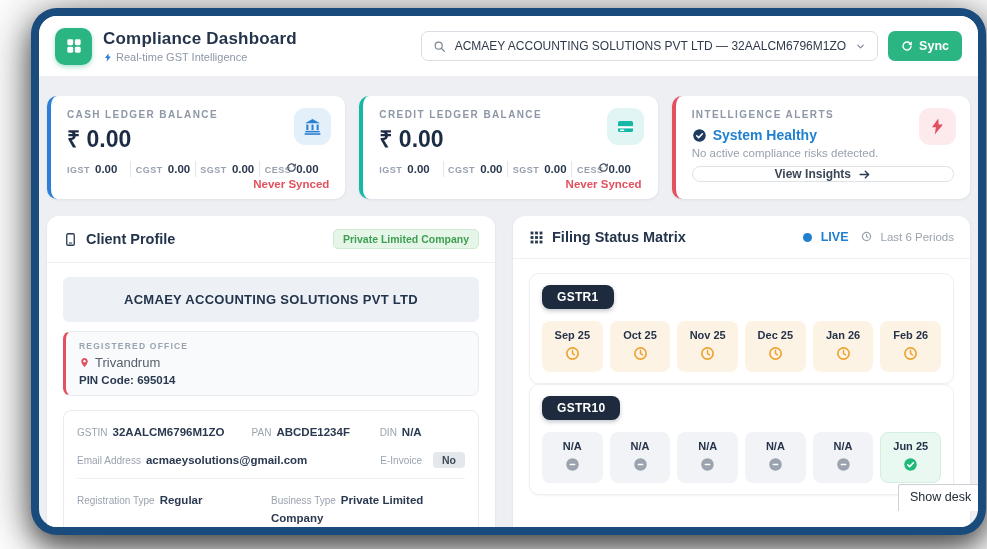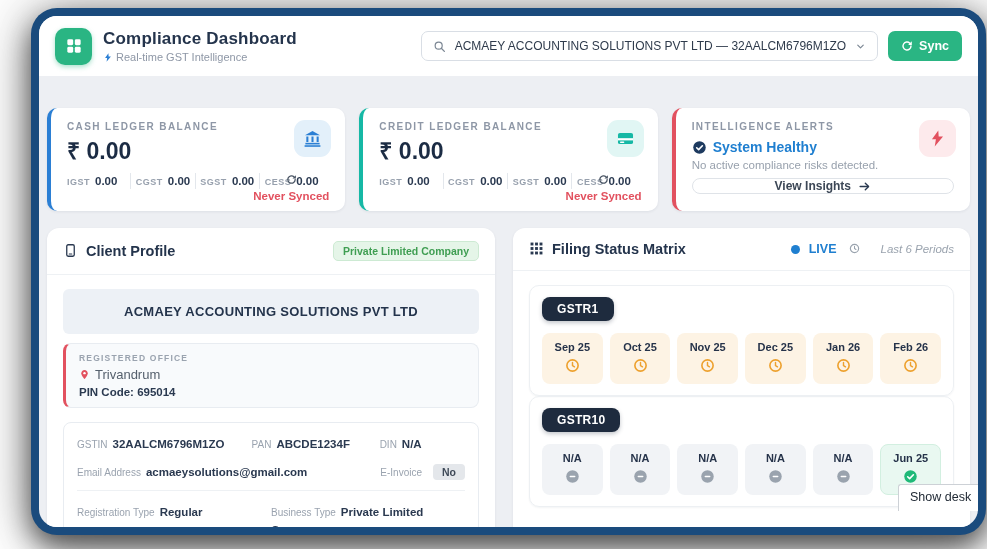--- a/index.html
+++ b/index.html
@@ -47,21 +47,21 @@
   .client-select .s-ic { width:13px; height:13px; color:#7c8794; }
   .client-select .chev { width:11px; height:11px; color:#7c8794; }
   .sync-btn {
     display:flex; align-items:center; gap:6px; background:#2ab583; color:#fff;
     border:none; border-radius:7px; height:30px; padding:0 13px;
     font-size:12.5px; font-weight:bold; font-family:inherit; cursor:pointer;
   }
   .sync-btn .ic { width:12px; height:12px; }
 
   
-  .cards-row { display:flex; gap:14px; padding:32px 8px 0; }
+  .cards-row { display:flex; gap:14px; padding:20px 8px 0; }
   .card {
     background:#fff; border-radius:10px; flex:1; position:relative;
     padding:13px 16px; height:103px; box-shadow:0 1px 3px rgba(20,30,50,.07);
   }
   .card.accent-blue { border-left:4px solid #2b7fd4; }
   .card.accent-teal { border-left:4px solid #16b8a5; }
   .card.accent-red  { border-left:4px solid #e2515f; }
   .card-title { font-size:10px; letter-spacing:1.4px; color:#8e97a6; font-weight:bold; }
   .card-icon {
     position:absolute; top:12px; right:14px; width:37px; height:37px;
@@ -96,30 +96,30 @@
 
   
   .panels-row { display:flex; gap:18px; padding:17px 8px 0; align-items:flex-start; }
   .panel { background:#fff; border-radius:12px 12px 0 0; box-shadow:0 1px 3px rgba(20,30,50,.07); min-height:345px; }
   .panel.left { width:448px; }
   .panel.right { flex:1; }
   .panel-head {
     display:flex; align-items:center; justify-content:space-between;
     padding:13px 16px; border-bottom:1px solid #eef1f4;
   }
-  .ph-title { display:flex; gap:8px; font-size:14.5px; font-weight:bold; color:#24344c; }
+  .ph-title { display:flex; gap:8px; align-items:center; font-size:14.5px; font-weight:bold; color:#24344c; }
   .ph-title .ic { width:15px; height:15px; color:#2a3950; }
   .badge-green {
     background:#e5f5e8; color:#3f9e52; border:1px solid #cdead3; font-size:10.5px;
     font-weight:bold; padding:3px 9px; border-radius:5px;
   }
   .live-wrap { display:flex; align-items:center; gap:13px; }
   .live { display:flex; align-items:center; gap:9px; color:#1f7fd0; font-weight:bold; font-size:12.5px; }
   .live-dot { width:9px; height:9px; border-radius:50%; background:#1f7fd0; }
-  .periods { display:flex; align-items:flex-start; gap:20px; color:#9aa3ae; font-size:11.5px;font-style:italic; }
+  .periods { display:flex; align-items:flex-start; gap:8px; color:#9aa3ae; font-size:11.5px; }
   .periods .ic { width:11px; height:11px; }
   .panel-body { padding:14px 16px; }
 
   
   .company-banner {
     background:#edf1f6; border-radius:6px; text-align:center; padding:15px 8px;
     font-weight:bold; font-size:13px; color:#24344c; letter-spacing:.3px;
   }
   .reg-office {
     margin-top:9px; background:#f8fafc; border:1px solid #e8ecf1;

